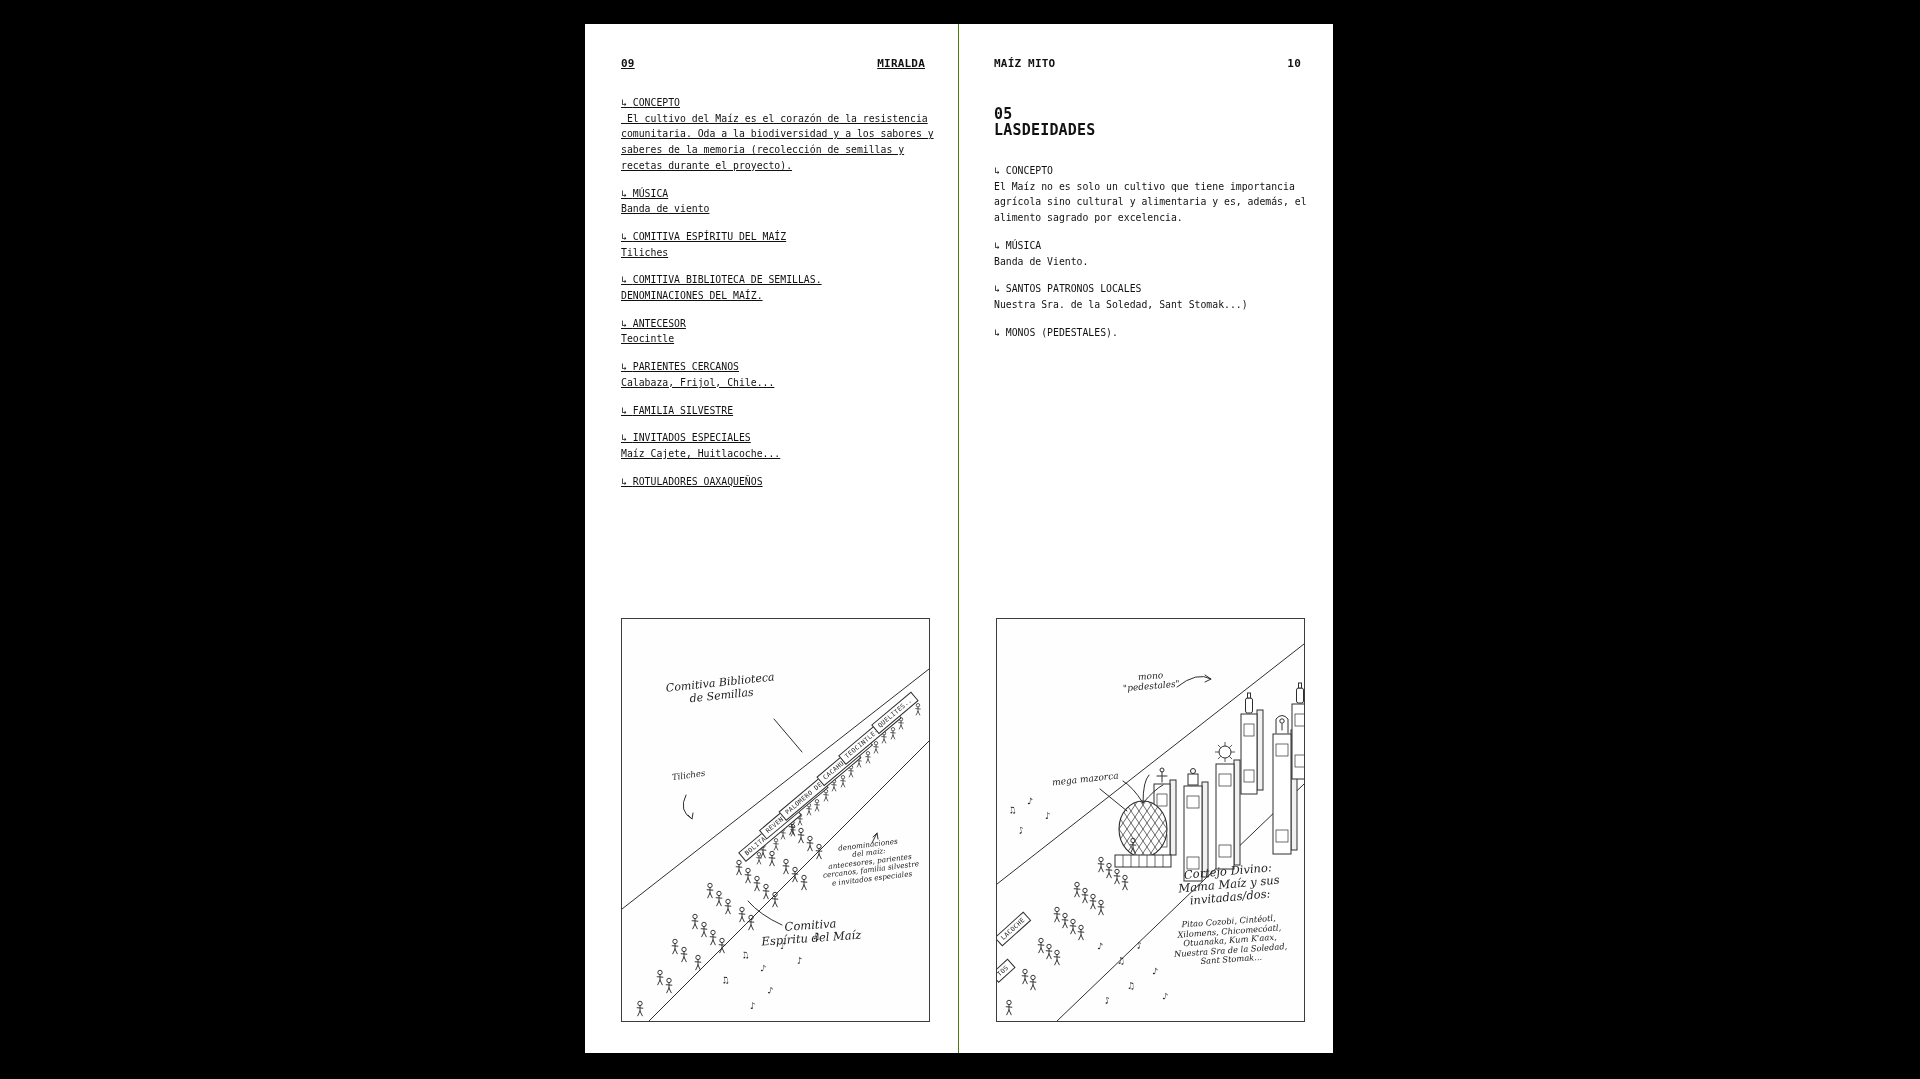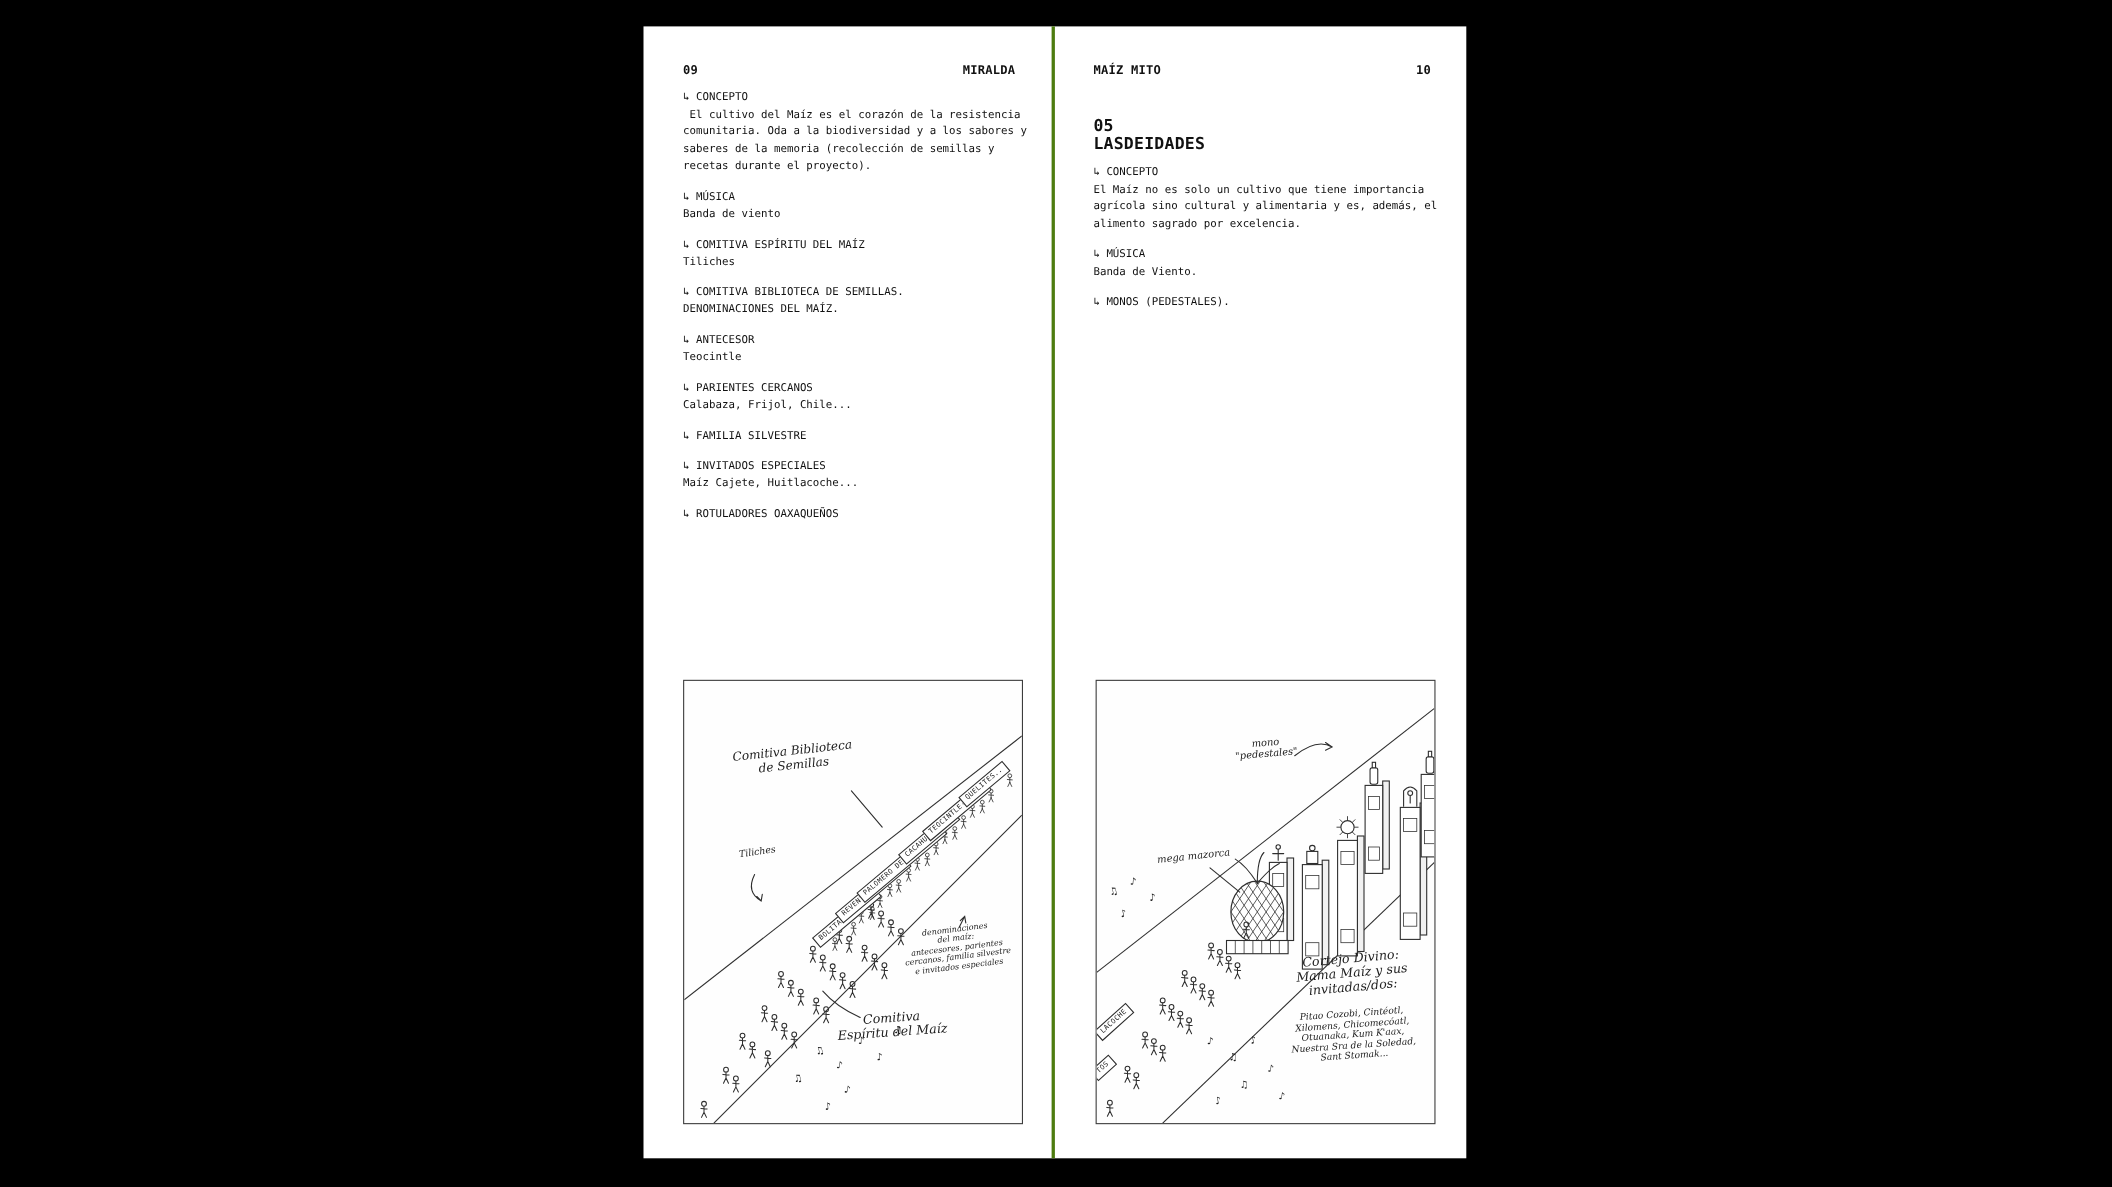--- a/index.html
+++ b/index.html
@@ -2,28 +2,28 @@
 <html><head>
 <meta charset="utf-8">
 <style>
   html,body{margin:0;padding:0;}
   body{
     width:1920px;height:1079px;background:#000;overflow:hidden;position:relative;
     font-family:"DejaVu Sans Mono",monospace;color:#111;
   }
   .spread{position:absolute;left:585px;top:24px;width:748px;height:1029px;background:#fff;display:flex;}
   .page{width:374px;height:100%;position:relative;box-sizing:border-box;}
-  .page-left{border-right:3px solid #4d7c0f;padding:0 25px 0 36px;}
+  .page-left{border-right:1px solid #4d7c0f;padding:0 25px 0 36px;text-decoration:underline;}
   .page-right{padding:0 18px 0 35px;}
   .page-header{display:flex;justify-content:space-between;padding-top:33px;
     font-size:11px;line-height:13px;font-weight:bold;letter-spacing:.2px;}
   .page-right .page-header{padding-right:14px;gap:48px;}
   .page-left .page-header{padding-right:8px;}
   .section-title{margin-top:36px;font-size:15px;line-height:16px;font-weight:bold;letter-spacing:.2px;white-space:pre;}
-  .body-col{margin-top:11px;}
+  .body-col{margin-top:25px;}
   .block{margin-bottom:12px;}
   .block-label,.block-body{font-size:9.8px;line-height:15.7px;}
   .block-label{white-space:pre;}
   .block-body{white-space:pre;}
   .arrow{display:inline;}
   .illu{position:absolute;top:594px;width:307px;height:402px;border:1px solid #3c3c3c;
     background:#fefefe;overflow:hidden;}
   .page-left .illu{left:36px;}
   .page-right .illu{left:37px;}
   .illu svg{position:absolute;left:0;top:0;}
@@ -321,20 +321,24 @@
     <div class="body-col">
       <div class="block">
         <div class="block-label"><span class="arrow">↳ </span><span>CONCEPTO</span></div>
         <div class="block-body">El Maíz no es solo un cultivo que tiene importancia
 agrícola sino cultural y alimentaria y es, además, el
 alimento sagrado por excelencia.</div>
       </div>
       <div class="block">
         <div class="block-label"><span class="arrow">↳ </span><span>MÚSICA</span></div>
         <div class="block-body">Banda de Viento.</div>
+      </div>
+      <div class="block">
+        <div class="block-label"><span class="arrow">↳ </span><span>SANTOS PATRONOS LOCALES</span></div>
+        <div class="block-body">Nuestra Sra. de la Soledad, Sant Stomak...)</div>
       </div>
       <div class="block">
         <div class="block-label"><span class="arrow">↳ </span><span>MONOS (PEDESTALES).</span></div>
       </div>
     </div>
 
     <div class="illu">
       <svg id="illu-right" width="307" height="402" viewBox="0 0 307 402">
           <line x1="0" y1="265" x2="307" y2="25" stroke="#2e2e2e" stroke-width="1"></line>
           <line x1="60" y1="402" x2="307" y2="165" stroke="#2e2e2e" stroke-width="1"></line>

